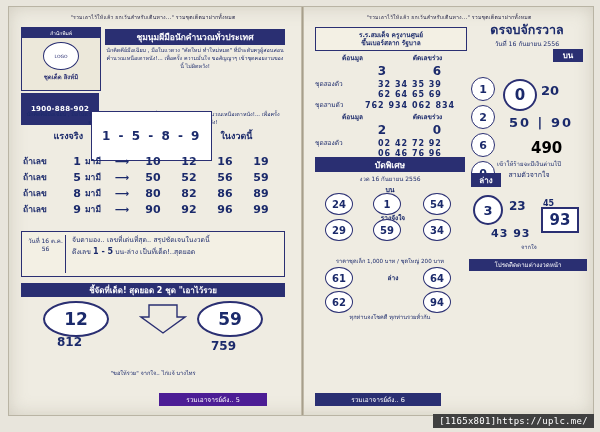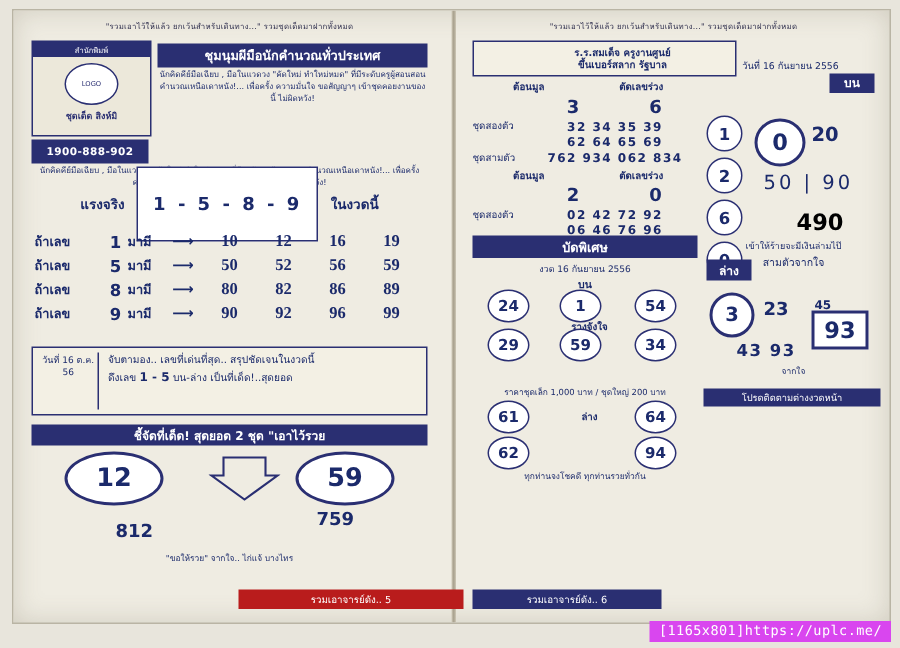--- a/index.html
+++ b/index.html
@@ -43,21 +43,21 @@
     overflow:hidden;
   }
   .logo .tag{width:100%;background:#2a2f72;color:#fff;font-size:5px;text-align:center;padding:1px 0;}
   .logo .circ{
     margin-top:4px;width:34px;height:26px;border-radius:50%;
     border:1.4px solid #2a2f72;background:#fff;
     display:flex;align-items:center;justify-content:center;font-size:4.5px;color:#2a2f72;
   }
   .logo .nm{font-size:6px;color:#2a2f72;font-weight:bold;margin-top:2px;}
   .phone{
-    position:absolute;left:12px;top:86px;width:78px;height:16px;
+    position:absolute;left:12px;top:86px;width:78px;height:32px;
     background:#2a2f72;color:#fff;font-size:7px;font-weight:bold;
     display:flex;align-items:center;justify-content:center;letter-spacing:.3px;
   }
   .banner{
     position:absolute;left:96px;top:22px;width:180px;height:16px;
     background:#2a2f72;color:#fff;font-size:8.5px;font-weight:bold;
     display:flex;align-items:center;justify-content:center;
   }
   .bannertext{
     position:absolute;left:96px;top:40px;width:180px;
@@ -79,21 +79,21 @@
   }
 
   .tbl{
     position:absolute;left:14px;top:146px;width:262px;
   }
   .trow{display:flex;align-items:center;height:16px;font-size:8.5px;color:#1b2a6b;font-weight:bold;}
   .trow .c1{width:46px;}
   .trow .c2{width:16px;text-align:center;font-size:11px;}
   .trow .c3{width:24px;}
   .trow .arrow{width:26px;text-align:center;font-size:10px;}
-  .trow .v{width:36px;text-align:center;font-size:11px;font-family:Liberation Serif, serif;}
+  .trow .v{width:36px;text-align:center;font-size:11px;}
 
   .noteblock{
     position:absolute;left:12px;top:224px;width:264px;height:46px;
     border:1.4px solid #2a2f72;background:#f3f0e4;
     box-sizing:border-box;padding:3px 4px;
   }
   .noteleft{
     float:left;width:40px;text-align:center;font-size:6px;color:#1b2a6b;line-height:1.4;
     border-right:1px solid #2a2f72;height:38px;padding-top:2px;box-sizing:border-box;
   }
@@ -108,42 +108,42 @@
   .pairzone{position:absolute;left:12px;top:292px;width:264px;height:66px;}
   .ellipse{
     position:absolute;width:62px;height:32px;border-radius:50%;
     border:2px solid #2a2f72;background:#fff;color:#1b2a6b;
     font-size:17px;font-weight:bold;
     display:flex;align-items:center;justify-content:center;
   }
   .e1{left:22px;top:2px;}
   .e2{left:176px;top:2px;}
   .dl{position:absolute;font-size:12px;font-weight:bold;color:#1b2a6b;}
-  .dl1{left:36px;top:48px;margin-left:20px;}
+  .dl1{left:36px;top:36px;}
   .dl2{left:190px;top:40px;}
   .arrowdown{
     position:absolute;left:118px;top:4px;width:48px;height:34px;
     color:#2a2f72;font-size:9px;text-align:center;
   }
   .footL{
     position:absolute;left:12px;top:362px;width:264px;
     font-size:5.6px;color:#1b2a6b;text-align:center;line-height:1.5;
   }
   .pagetag{
-    position:absolute;left:150px;top:386px;width:150px;height:13px;
-    background:#b91c1c;color:#fff;font-size:6.5px;
+    position:absolute;left:150px;top:386px;width:108px;height:13px;
+    background:#4c1d95;color:#fff;font-size:6.5px;
     display:flex;align-items:center;justify-content:center;
   }
 
   
   .govbox{
     position:absolute;left:10px;top:20px;width:150px;height:22px;
     border:1.4px solid #2a2f72;background:#f3f0e4;
     display:flex;flex-direction:column;align-items:center;justify-content:center;
-    color:#1b2a6b;font-size:6.5px;font-weight:bold;line-height:1.25;padding-left:24px;
+    color:#1b2a6b;font-size:6.5px;font-weight:bold;line-height:1.25;
   }
   .gtable{position:absolute;left:10px;top:46px;width:150px;color:#1b2a6b;}
   .gthead{display:flex;font-size:6.5px;font-weight:bold;}
   .gthead div{flex:1;text-align:center;}
   .grow{display:flex;align-items:center;font-size:8px;margin-top:1px;}
   .grow .lab{width:40px;font-size:6.5px;}
   .grow .cells{flex:1;text-align:center;letter-spacing:1px;font-weight:bold;}
   .gbignum{font-size:12px;font-weight:bold;}
 
   .rtitle{
@@ -169,21 +169,21 @@
     width:22px;height:22px;border-radius:50%;border:1.8px solid #2a2f72;
     background:#fff;color:#1b2a6b;font-size:11px;font-weight:bold;
     display:flex;align-items:center;justify-content:center;margin-bottom:4px;
   }
   .ovalbig{
     position:absolute;left:198px;top:72px;width:30px;height:28px;border-radius:50%;
     border:2px solid #2a2f72;background:#fff;color:#1b2a6b;
     font-size:15px;font-weight:bold;display:flex;align-items:center;justify-content:center;
   }
   .rr1{position:absolute;left:236px;top:76px;color:#1b2a6b;font-size:13px;font-weight:bold;}
-  .rr2{position:absolute;left:204px;top:108px;color:#1b2a6b;font-size:13px;font-weight:normal;letter-spacing:2px;text-align:right;}
+  .rr2{position:absolute;left:204px;top:108px;color:#1b2a6b;font-size:13px;font-weight:bold;letter-spacing:2px;text-align:right;}
   .r3line{
     position:absolute;left:164px;top:136px;width:120px;
     color:#1b2a6b;font-size:7px;text-align:center;margin-top:26px;
   }
   .r490{
     position:absolute;left:226px;top:132px;color:#000000;font-size:15px;font-weight:bold;
   }
   .r4note{
     position:absolute;left:164px;top:152px;width:120px;color:#1b2a6b;font-size:6px;text-align:center;
   }
@@ -242,21 +242,21 @@
     background:#2a2f72;color:#fff;font-size:6.2px;
     display:flex;align-items:center;justify-content:center;
   }
   .pagetagR{
     position:absolute;left:10px;top:386px;width:126px;height:13px;
     background:#2a2f72;color:#fff;font-size:6.5px;
     display:flex;align-items:center;justify-content:center;
   }
   .watermark{
     position:absolute;right:6px;bottom:4px;
-    background:#d946ef;color:#fff;font-size:9px;
+    background:#404040;color:#fff;font-size:9px;
     padding:2px 6px;font-family:"DejaVu Sans Mono","Liberation Mono",monospace;
     letter-spacing:.3px;
   }
 </style>
 </head>
 <body>
 
 <div class="page">
   <div class="sheet">
     <div class="fold"></div>
@@ -396,20 +396,21 @@
         <div class="grow">
           <span class="lab">ชุดสองตัว</span>
           <span class="cells">02  42  72  92</span>
         </div>
         <div class="grow">
           <span class="lab"></span>
           <span class="cells">06  46  76  96</span>
         </div>
       </div>
 
+      <div class="rtitle">ดรจบจักรวาล</div>
       <div class="rdate">วันที่ 16 กันยายน 2556</div>
       <div class="bonchip">บน</div>
 
       <div class="circcol">
         <div class="circ2">1</div>
         <div class="circ2">2</div>
         <div class="circ2">6</div>
         <div class="circ2">0</div>
       </div>
       <div class="ovalbig">0</div>

